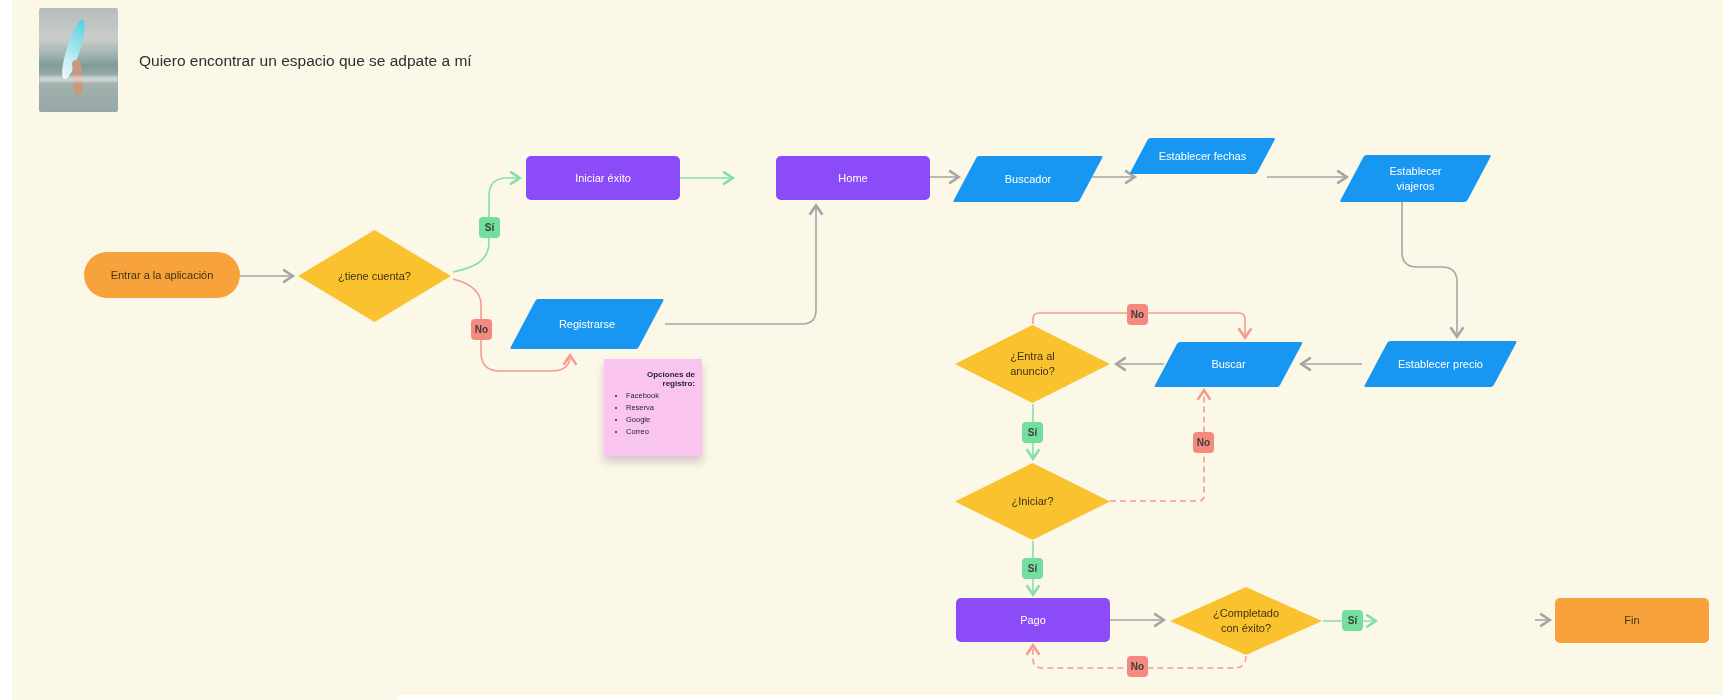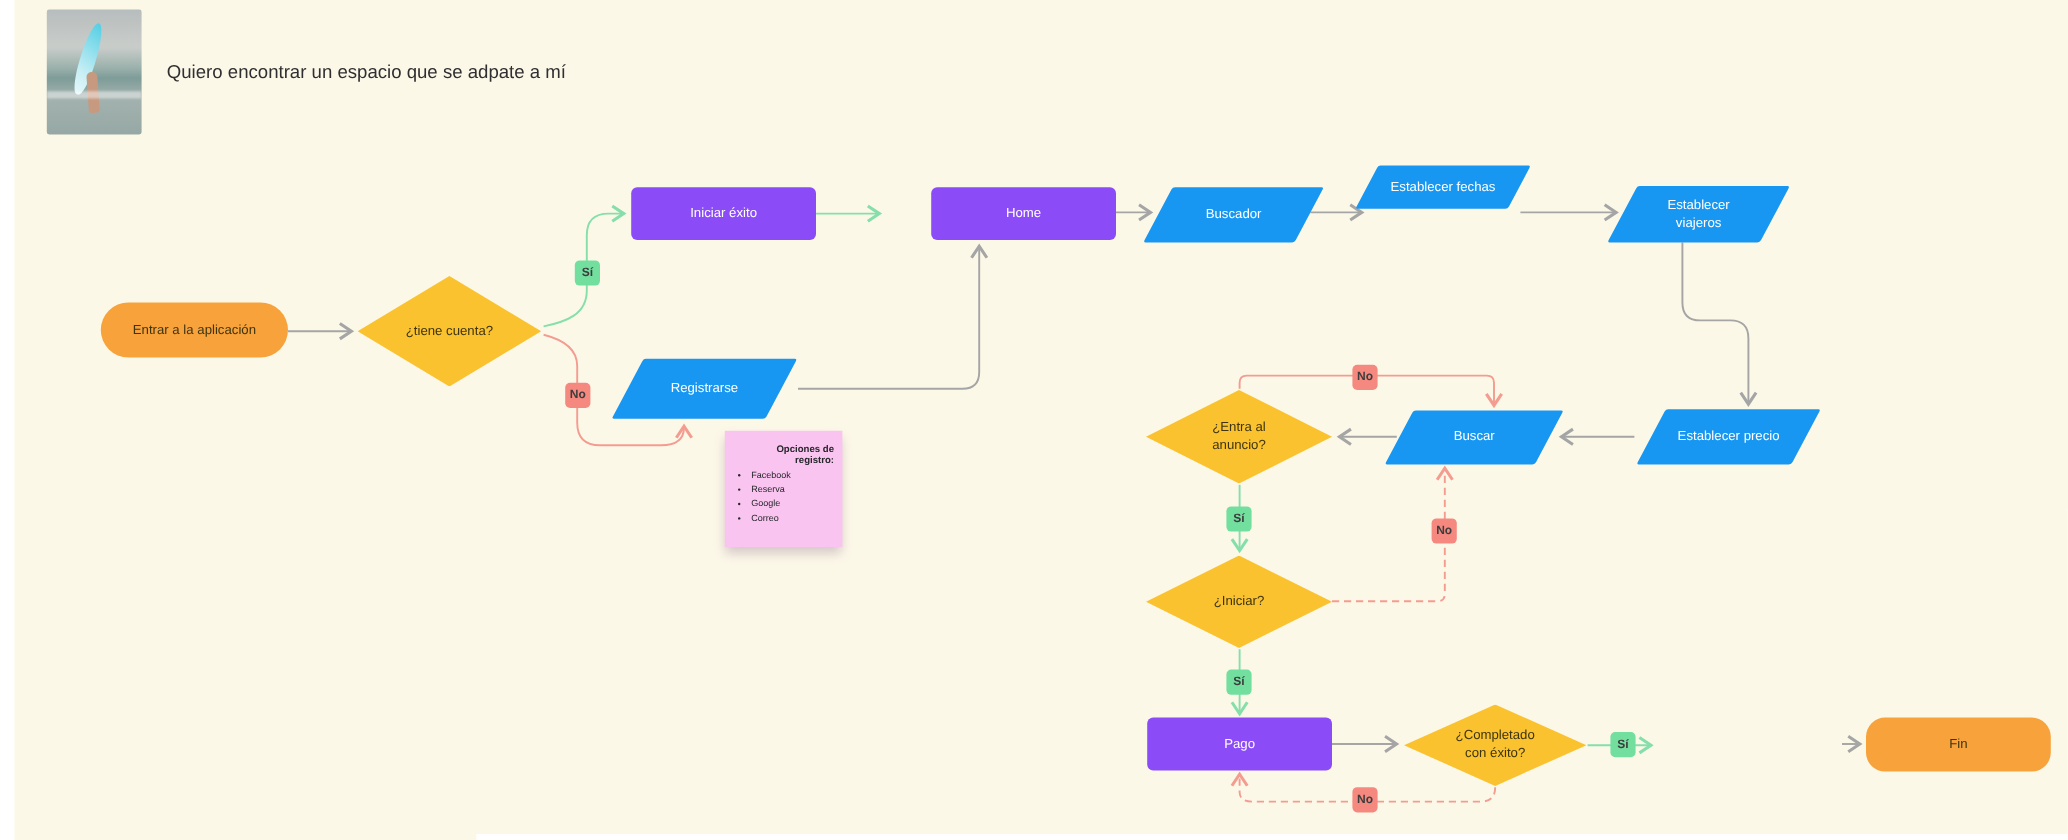--- a/index.html
+++ b/index.html
@@ -14,21 +14,21 @@
   .edges{position:absolute;left:0;top:0;z-index:0;}
   .edges path{fill:none;stroke-width:1.6px;}
   .e-gray{stroke:var(--gray);}
   .e-green{stroke:var(--greenline);}
   .e-red{stroke:var(--redline);}
   .e-red-dash{stroke:var(--redline);stroke-dasharray:6 4;}
   .node{position:absolute;z-index:1;display:flex;align-items:center;justify-content:center;
         text-align:center;font-size:11px;font-weight:500;line-height:1.35;}
   .rect{background:var(--purple);color:#fff;border-radius:5px;}
   .term-pill{background:var(--orange);color:var(--darktxt);border-radius:24px;}
-  .term-rect{background:var(--orange);color:var(--darktxt);border-radius:16px;}
+  .term-rect{background:var(--orange);color:var(--darktxt);border-radius:5px;}
   .diamond{background:var(--yellow);color:var(--darktxt);
            clip-path:polygon(50% 0,100% 50%,50% 100%,0 50%);}
   .para{color:#fff;}
   .para::before{content:"";position:absolute;top:0;bottom:0;left:14px;right:14px;
                 background:var(--blue);transform:skewX(-28deg);border-radius:2px;}
   .para span{position:relative;z-index:1;}
   .badge{position:absolute;z-index:2;width:21px;height:21px;border-radius:4px;
          display:flex;align-items:center;justify-content:center;
          font-size:10px;font-weight:600;color:#3d3d3d;}
   .badge.yes{background:var(--green);}

